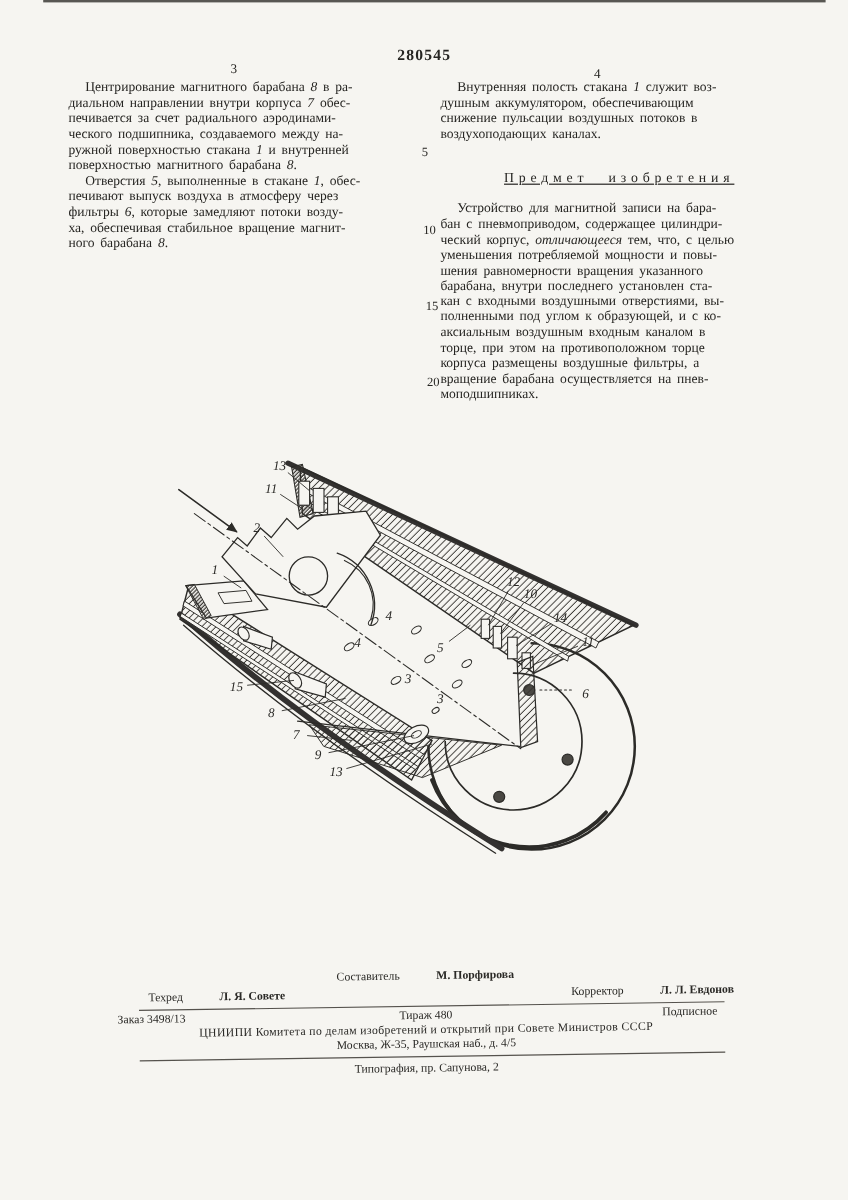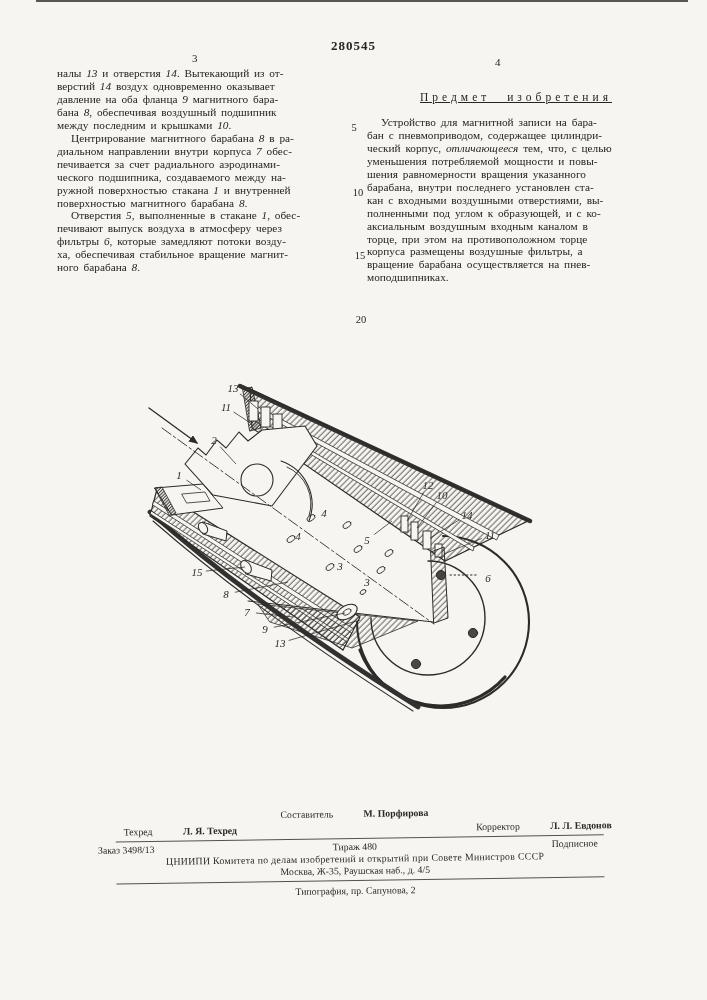--- a/index.html
+++ b/index.html
@@ -32,26 +32,26 @@
 <body>
 
 <div class="page">
   <div class="scan-edge-top"></div>
 
   <div class="patent-no">280545</div>
   <div class="pagenum" style="left:192px;top:52px;">3</div>
   <div class="pagenum" style="left:495px;top:56px;">4</div>
 
   <div class="col" style="left:57px;top:67px;">
-    <p>налы <i>13</i> и отверстия <i>14</i>. Вытекающий из от-<br>верстий <i>14</i> воздух одновременно оказывает<br>давление на оба фланца <i>9</i> магнитного бара-<br>бана <i>8</i>, обеспечивая воздушный подшипник<br>между последним и крышками <i>10</i>.</p>
     <p class="ind">Центрирование магнитного барабана <i>8</i> в ра-<br>диальном направлении внутри корпуса <i>7</i> обес-<br>печивается за счет радиального аэродинами-<br>ческого подшипника, создаваемого между на-<br>ружной поверхностью стакана <i>1</i> и внутренней<br>поверхностью магнитного барабана <i>8</i>.</p>
     <p class="ind">Отверстия <i>5</i>, выполненные в стакане <i>1</i>, обес-<br>печивают выпуск воздуха в атмосферу через<br>фильтры <i>6</i>, которые замедляют потоки возду-<br>ха, обеспечивая стабильное вращение магнит-<br>ного барабана <i>8</i>.</p>
   </div>
 
   <div class="col" style="left:367px;top:67px;">
+    <p class="ind">Внутренняя полость стакана <i>1</i> служит воз-<br>душным аккумулятором, обеспечивающим<br>снижение пульсации воздушных потоков в<br>воздухоподающих каналах.</p>
     <div class="claim-head">Предмет изобретения</div>
     <p class="ind">Устройство для магнитной записи на бара-<br>бан с пневмоприводом, содержащее цилиндри-<br>ческий корпус, <i>отличающееся</i> тем, что, с целью<br>уменьшения потребляемой мощности и повы-<br>шения равномерности вращения указанного<br>барабана, внутри последнего установлен ста-<br>кан с входными воздушными отверстиями, вы-<br>полненными под углом к образующей, и с ко-<br>аксиальным воздушным входным каналом в<br>торце, при этом на противоположном торце<br>корпуса размещены воздушные фильтры, а<br>вращение барабана осуществляется на пнев-<br>моподшипниках.</p>
   </div>
 
   <div class="gutter-num" style="left:344px;top:122px;">5</div>
   <div class="gutter-num" style="left:348px;top:187px;">10</div>
   <div class="gutter-num" style="left:350px;top:250px;">15</div>
   <div class="gutter-num" style="left:351px;top:314px;">20</div>
 
   <svg style="position:absolute;left:40px;top:368px;" width="540" height="400" viewBox="40 368 540 400">
@@ -168,21 +168,21 @@
         <line x1="273.82522608121826" y1="627.2349547837564" x2="345" y2="613" stroke="#2c2b28" stroke-width="0.75"></line>
         <text x="265" y="632.5" text-anchor="middle" font-size="11" font-style="italic" fill="#2c2b28">9</text>
         <line x1="288.64962373536895" y1="640.5132331760814" x2="360" y2="620" stroke="#2c2b28" stroke-width="0.75"></line>
         <text x="280" y="646.5" text-anchor="middle" font-size="11" font-style="italic" fill="#2c2b28">13</text>
       </g>
   </svg>
 
   <div class="footer">
     <div class="f-center">Составитель <b>М. Порфирова</b></div>
     <div class="f-row">
-      <span class="lft">Техред <b>Л. Я. Техред</b></span>
+      <span class="lft">Техред <b>Л. Я. Совете</b></span>
       <span>Корректор <b>Л. Л. Евдонов</b></span>
     </div>
     <hr class="f-rule">
     <div class="f-grid">
       <span>Заказ 3498/13</span>
       <span class="c">Тираж 480</span>
       <span class="r">Подписное</span>
     </div>
     <div class="f-org">ЦНИИПИ Комитета по делам изобретений и открытий при Совете Министров СССР</div>
     <div class="f-center">Москва, Ж-35, Раушская наб., д. 4/5</div>

